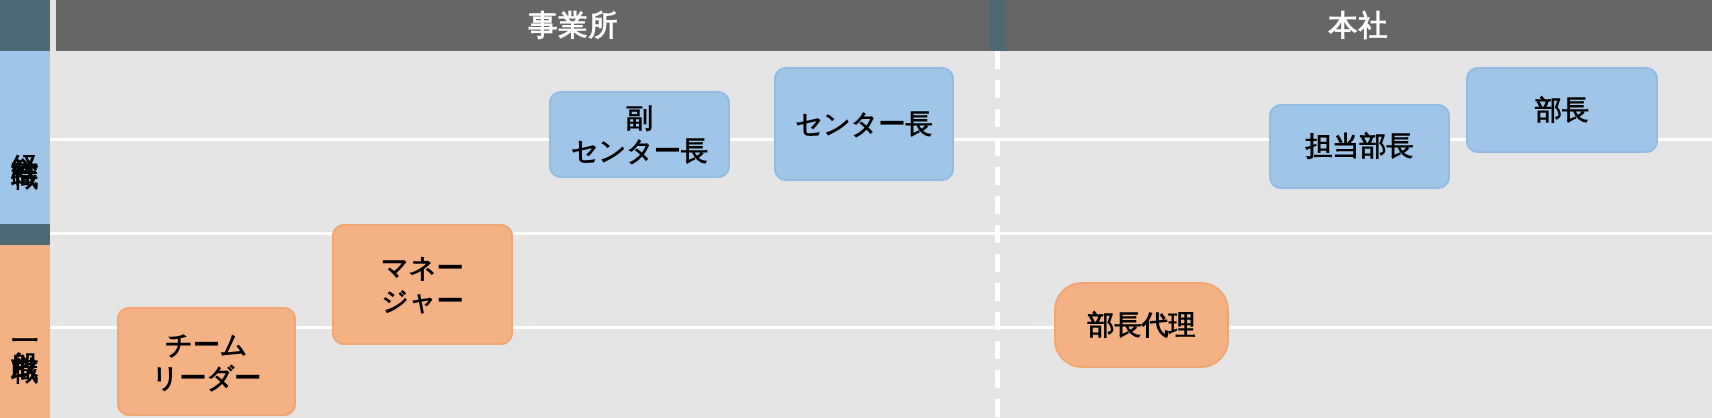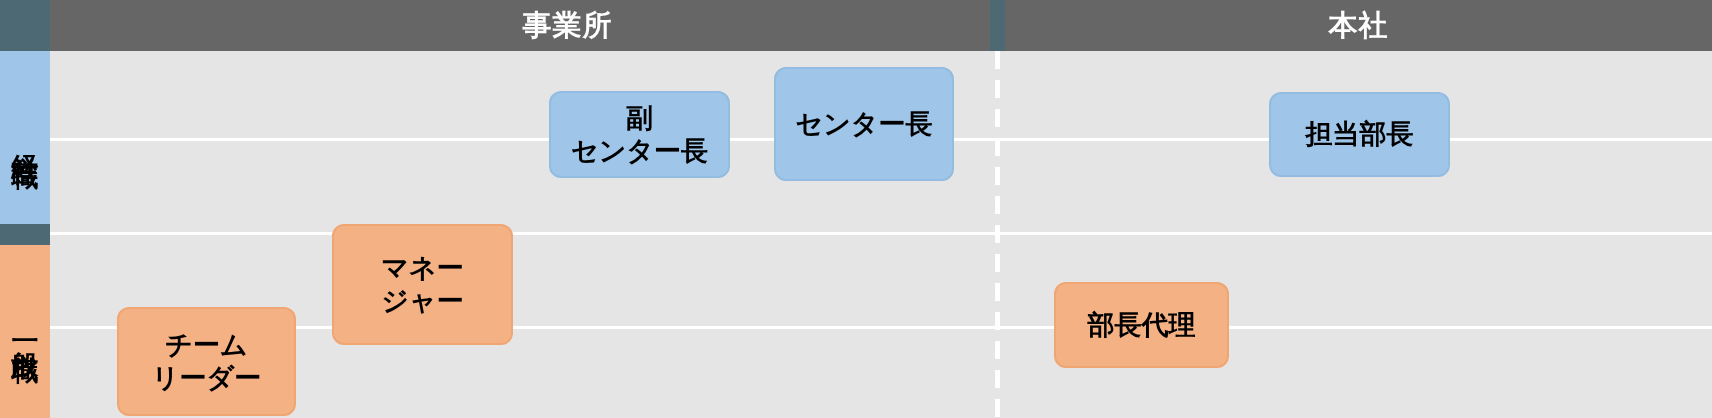--- a/index.html
+++ b/index.html
@@ -22,21 +22,21 @@
     width: 50px; height: 51px;
     background: #4d6a74;
   }
   .col-header {
     position: absolute; top: 0; height: 51px;
     background: #666666;
     display: flex; align-items: center; justify-content: center;
     color: #ffffff; font-weight: bold; font-size: 29px;
     letter-spacing: 1px;
   }
-  .col-header.left  { left: 50px;  width: 1024px; padding-left: 11px; }
+  .col-header.left  { left: 56px;  width: 1024px; padding-left: 11px; }
   .col-header.right { left: 1005px; width: 707px; }
   .header-divider {
     position: absolute; left: 990px; top: 0;
     width: 15px; height: 51px;
     background: #4d6a74;
   }
 
   
   .row-label {
     position: absolute; left: 0; width: 50px;
@@ -79,25 +79,25 @@
     text-align: center;
     font-weight: bold; font-size: 27px; line-height: 33px;
     color: #000000;
     white-space: pre-line;
   }
   .box.blue   { background: #9fc5e8; border: 2px solid #93bce2; }
   .box.orange { background: #f4b183; border: 2px solid #efa672; }
 
   .box.fuku-center-cho { left: 549px;  top: 91px;  width: 181px; height: 87px;  }
   .box.center-cho      { left: 774px;  top: 67px;  width: 180px; height: 114px; }
-  .box.tanto-bucho     { left: 1269px; top: 92px;  width: 181px; height: 85px; font-family: Liberation Serif, serif;  }
+  .box.tanto-bucho     { left: 1269px; top: 104px;  width: 181px; height: 85px; font-family: Liberation Serif, serif;  }
   .box.bucho           { left: 1466px; top: 67px;  width: 192px; height: 86px;  }
   .box.team-leader     { left: 117px;  top: 307px; width: 179px; height: 109px;  }
   .box.manager         { left: 332px;  top: 224px; width: 181px; height: 121px; border-radius: 12px; }
-  .box.bucho-dairi     { left: 1054px; top: 282px; width: 175px; height: 86px;  }
+  .box.bucho-dairi     { left: 1054px; top: 282px; width: 175px; height: 86px; border-radius: 28px;  }
 </style>
 </head>
 <body>
 
 <div class="stage">
 
   <div class="corner"></div>
   <div class="col-header left">
     <span>事業所</span>
   </div>
@@ -122,20 +122,23 @@
   <div class="box blue fuku-center-cho">
     <span>副
 センター長</span>
   </div>
   <div class="box blue center-cho">
     <span>センター長</span>
   </div>
   <div class="box blue tanto-bucho">
     <span>担当部長</span>
   </div>
+  <div class="box blue bucho">
+    <span>部長</span>
+  </div>
 
   <div class="box orange team-leader">
     <span>チーム
 リーダー</span>
   </div>
   <div class="box orange manager">
     <span>マネー
 ジャー</span>
   </div>
   <div class="box orange bucho-dairi">

